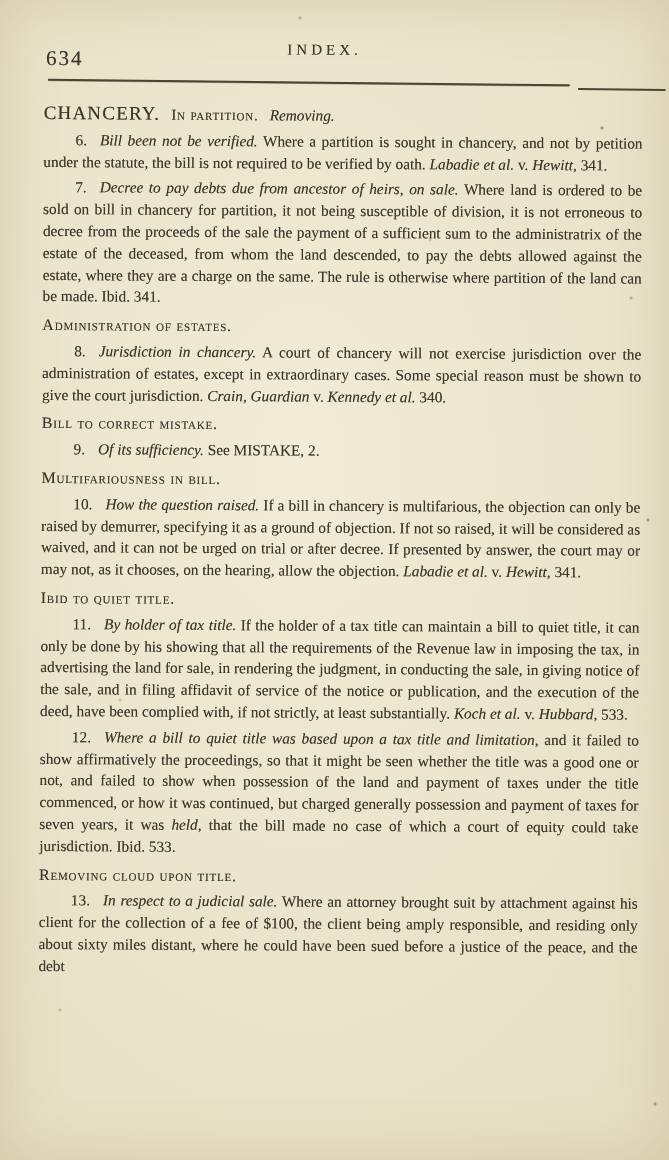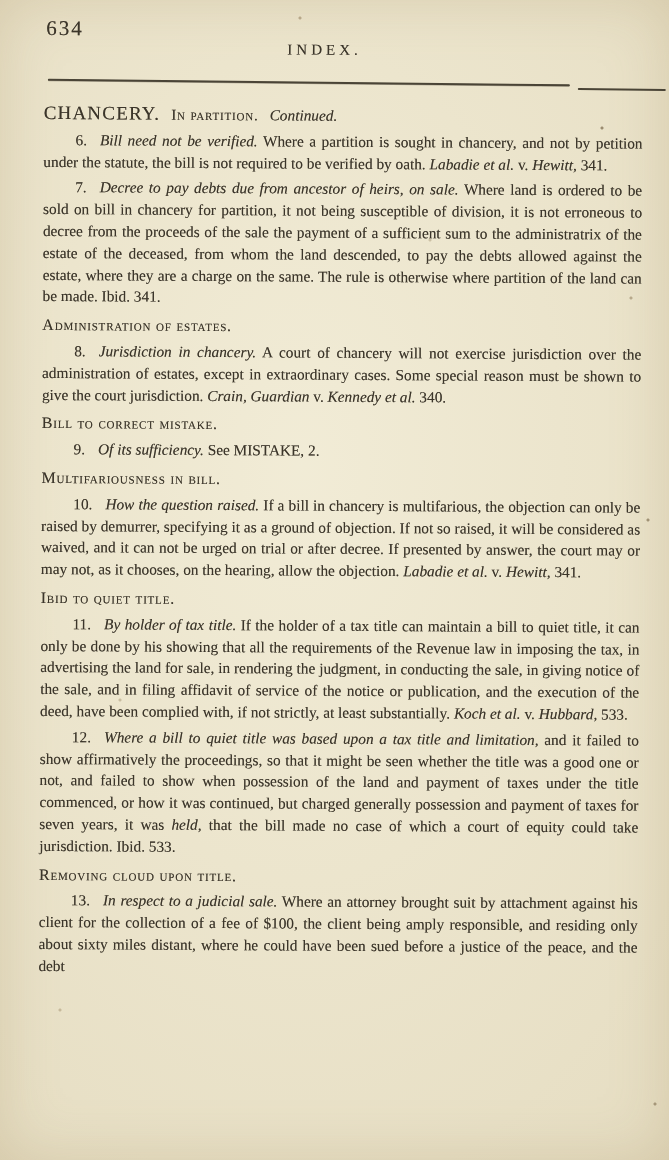--- a/index.html
+++ b/index.html
@@ -30,21 +30,21 @@
   .inner {
     position: absolute;
     left: 0; top: 0; width: 669px;
     transform: rotate(0.35deg);
     transform-origin: 50px 60px;
   }
   .text-soft { text-shadow: 0 0 0.6px rgba(59,53,42,.55); }
 
   .page-header { position: relative; height: 78px; }
   .page-number {
-    position: absolute; left: 46px; top: 16px;
+    position: absolute; left: 46px; top: 46px;
     font-size: 21px; letter-spacing: 2px;
   }
   .header-title {
     position: absolute; left: 0; right: 20px; top: 40px;
     text-align: center;
     font-size: 15px; letter-spacing: 4px;
   }
   .rule-wrap { position: relative; height: 16px; }
   .rule { position: absolute; background: #4a4436; height: 1.6px; border-radius: 1px; }
   .rule-left  { left: 48px;  top: 2px; width: 522px; transform: rotate(0.25deg); box-shadow: 0 0.5px 0 rgba(74,68,54,.4); }
@@ -77,22 +77,22 @@
   <div class="inner text-soft">
     <div class="page-header">
       <span class="page-number">634</span>
       <span class="header-title">INDEX.</span>
     </div>
     <div class="rule-wrap">
       <div class="rule rule-left"></div>
       <div class="rule rule-right"></div>
     </div>
     <div class="content" id="content">
-        <p class="chapterhead"><span class="ch">CHANCERY.</span><span class="sc">In partition.</span><span class="i">Continued.</span></p>
-        <p class="entry"><span class="num">6.</span><span class="i">Bill need not be verified.</span><span class="r">  Where a partition is sought in chancery, and not by petition under the statute, the bill is not required to be verified by oath.  </span><span class="i">Labadie et al.</span><span class="r"> v. </span><span class="i">Hewitt,</span><span class="r"> 341.</span></p>
+        <p class="chapterhead"><span class="ch">CHANCERY.</span><span class="sc">In partition.</span><span class="i">Removing.</span></p>
+        <p class="entry"><span class="num">6.</span><span class="i">Bill been not be verified.</span><span class="r">  Where a partition is sought in chancery, and not by petition under the statute, the bill is not required to be verified by oath.  </span><span class="i">Labadie et al.</span><span class="r"> v. </span><span class="i">Hewitt,</span><span class="r"> 341.</span></p>
         <p class="entry"><span class="num">7.</span><span class="i">Decree to pay debts due from ancestor of heirs, on sale.</span><span class="r">  Where land is ordered to be sold on bill in chancery for partition, it not being susceptible of division, it is not erroneous to decree from the proceeds of the sale the payment of a sufficient sum to the administratrix of the estate of the deceased, from whom the land descended, to pay the debts allowed against the estate, where they are a charge on the same.  The rule is otherwise where partition of the land can be made.  Ibid. 341.</span></p>
         <p class="sidehead"><span class="sc">Administration of estates.</span></p>
         <p class="entry"><span class="num">8.</span><span class="i">Jurisdiction in chancery.</span><span class="r">  A court of chancery will not exercise jurisdiction over the administration of estates, except in extraordinary cases. Some special reason must be shown to give the court jurisdiction.  </span><span class="i">Crain, Guardian</span><span class="r"> v. </span><span class="i">Kennedy et al.</span><span class="r"> 340.</span></p>
         <p class="sidehead"><span class="sc">Bill to correct mistake.</span></p>
         <p class="entry"><span class="num">9.</span><span class="i">Of its sufficiency.</span><span class="r">  See MISTAKE, 2.</span></p>
         <p class="sidehead"><span class="sc">Multifariousness in bill.</span></p>
         <p class="entry"><span class="num">10.</span><span class="i">How the question raised.</span><span class="r">  If a bill in chancery is multifarious, the objection can only be raised by demurrer, specifying it as a ground of objection.  If not so raised, it will be considered as waived, and it can not be urged on trial or after decree.  If presented by answer, the court may or may not, as it chooses, on the hearing, allow the objection.  </span><span class="i">Labadie et al.</span><span class="r"> v. </span><span class="i">Hewitt,</span><span class="r"> 341.</span></p>
         <p class="sidehead"><span class="sc">Ibid to quiet title.</span></p>
         <p class="entry"><span class="num">11.</span><span class="i">By holder of tax title.</span><span class="r">  If the holder of a tax title can maintain a bill to quiet title, it can only be done by his showing that all the requirements of the Revenue law in imposing the tax, in advertising the land for sale, in rendering the judgment, in conducting the sale, in giving notice of the sale, and in filing affidavit of service of the notice or publication, and the execution of the deed, have been complied with, if not strictly, at least substantially.  </span><span class="i">Koch et al.</span><span class="r"> v. </span><span class="i">Hubbard,</span><span class="r"> 533.</span></p>
         <p class="entry"><span class="num">12.</span><span class="i">Where a bill to quiet title was based upon a tax title and limitation,</span><span class="r"> and it failed to show affirmatively the proceedings, so that it might be seen whether the title was a good one or not, and failed to show when possession of the land and payment of taxes under the title commenced, or how it was continued, but charged generally possession and payment of taxes for seven years, it was </span><span class="i">held,</span><span class="r"> that the bill made no case of which a court of equity could take jurisdiction.  Ibid. 533.</span></p>

